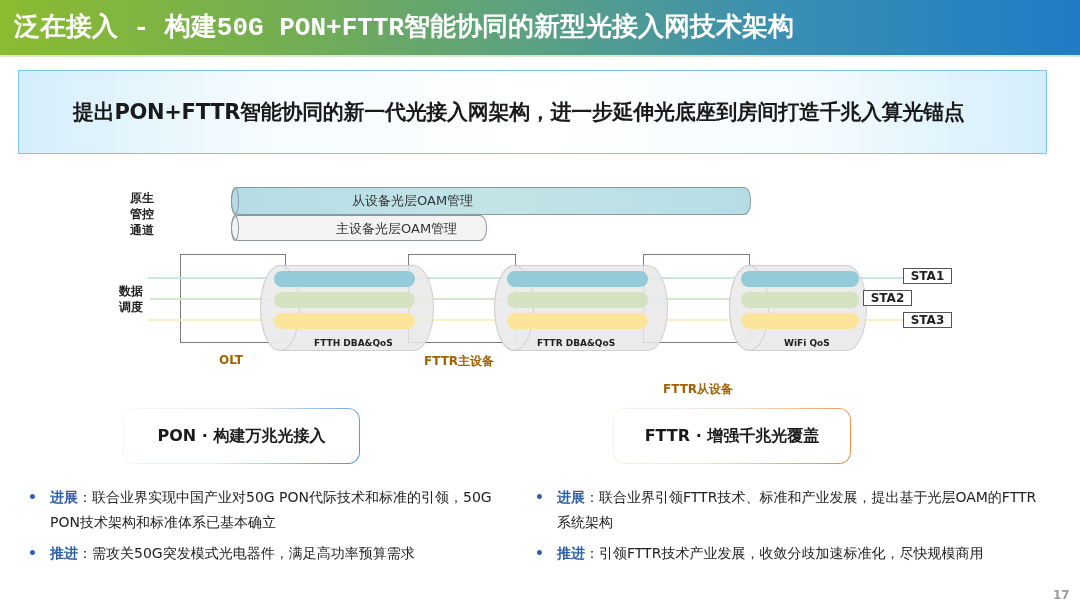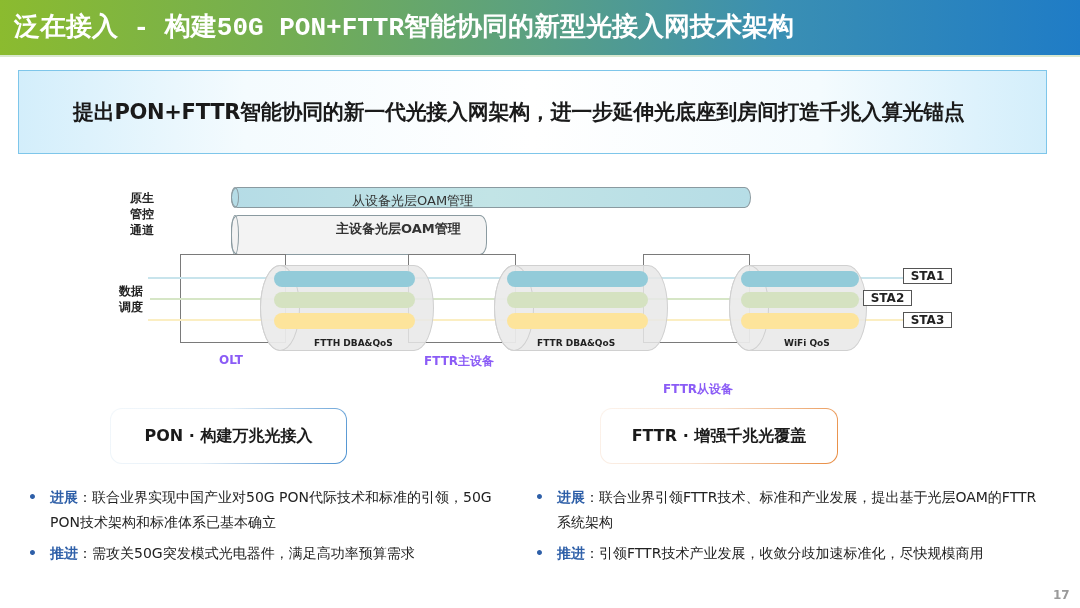--- a/index.html
+++ b/index.html
@@ -33,39 +33,39 @@
 
   .diagram { position: absolute; left: 0; top: 180px; width: 1080px; height: 200px; }
   .vlabel { position: absolute; font-size: 12px; font-weight: bold; color: #222; line-height: 16px; }
   .tube {
     position: absolute; border: 1px solid #8a9aa0; border-radius: 7px / 12px;
   }
   .tube-text { position: absolute; font-size: 13px; color: #333; white-space: nowrap; }
   .tube-cap { position: absolute; left: -1px; top: -1px; width: 8px; height: calc(100% + 2px); border: 1px solid #8a9aa0; border-radius: 50%; }
 
   .device-box { position: absolute; border: 1px solid #7a7a7a; background: transparent; }
-  .dev-label { position: absolute; font-size: 12px; font-weight: bold; color: #8b5cf6; white-space: nowrap; }
+  .dev-label { position: absolute; font-size: 12px; font-weight: bold; color: #a16207; white-space: nowrap; }
   .sublabel { position: absolute; font-size: 9px; font-weight: bold; color: #222; white-space: nowrap; }
 
   .hline { position: absolute; height: 1.5px; }
   .cable {
     position: absolute; height: 86px; border-radius: 20px / 43px;
     background: rgba(232,232,232,0.85); border: 1px solid #d0d0d0;
   }
   .cable-cap { position: absolute; left: -1px; top: -1px; width: 40px; height: 86px; border-radius: 50%; border: 1px solid #d0d0d0; background: rgba(236,236,236,0.6); }
   .bar { position: absolute; height: 16px; border-radius: 8px; }
   .bar-blue { background: #93cbd9; }
   .bar-green { background: #d5e2c1; }
   .bar-yellow { background: #fde49b; }
 
   .sta { position: absolute; width: 49px; height: 16px; border: 1px solid #555; background: #fff; font-size: 12px; font-weight: bold; text-align: center; line-height: 14px; color: #222; }
 
   .tag {
     position: absolute; height: 56px; border-radius: 12px; background: #fff;
-    font-size: 16px; font-weight: bold; color: #1a1a1a; text-align: center; line-height: 54px; white-space: nowrap;
+    font-size: 16px; font-weight: bold; color: #1a1a1a; text-align: center; line-height: 54px; white-space: nowrap; margin-left: 13px;
   }
   .tag-pon { left: 110px; top: 408px; width: 237px; border: 1.5px solid transparent;
     background: linear-gradient(#fff,#fff) padding-box, linear-gradient(120deg, #f2f7fb 0%, #e6f0f8 45%, #4a90d0 100%) border-box; }
   .tag-fttr { left: 600px; top: 408px; width: 238px; border: 1.5px solid transparent;
     background: linear-gradient(#fff,#fff) padding-box, linear-gradient(120deg, #fcf3ec 0%, #f8e1d0 45%, #e88a3e 100%) border-box; }
 
   .bullets { position: absolute; font-size: 14px; color: #222; line-height: 25px; }
   .bullet-item { position: relative; padding-left: 22px; margin-bottom: 6px; }
   .bullet-dot { position: absolute; left: 0; top: 0; color: #2e5fa8; font-weight: bold; }
   .kw { color: #2e5fa8; font-weight: bold; }
@@ -87,25 +87,25 @@
   <div class="vlabel" style="left:122px; top:10px;margin-left:8px;">
     <div>原生</div>
     <div>管控</div>
     <div>通道</div>
   </div>
   <div class="vlabel" style="left:119px; top:103px;">
     <div>数据</div>
     <div>调度</div>
   </div>
 
-  <div class="tube" style="left:231px; top:7px; width:520px; height:21px; background:linear-gradient(90deg,#b5dce6,#c2e4e6 50%,#b6dde6);">
+  <div class="tube" style="left:231px; top:7px; width:520px; height:28px; background:linear-gradient(90deg,#b5dce6,#c2e4e6 50%,#b6dde6);">
     <div class="tube-cap"></div>
     <div class="tube-text" style="left:120px; top:4px;">从设备光层OAM管理</div>
   </div>
-  <div class="tube" style="left:231px; top:35px; width:256px; height:40px; background:#f3f3f3;font-weight:bold;">
+  <div class="tube" style="left:231px; top:35px; width:256px; height:26px; background:#f3f3f3;">
     <div class="tube-cap"></div>
     <div class="tube-text" style="left:104px; top:4px;">主设备光层OAM管理</div>
   </div>
 
   <div class="device-box" style="left:180px; top:74px; width:106px; height:89px;"></div>
   <div class="device-box" style="left:408px; top:74px; width:108px; height:89px;"></div>
   <div class="device-box" style="left:643px; top:74px; width:107px; height:89px;"></div>
 
   <div class="hline" style="left:148px; top:97px; width:760px; background:#c8e4ec;"></div>
   <div class="hline" style="left:150px; top:118px; width:758px; background:#d6e6c6;"></div>

